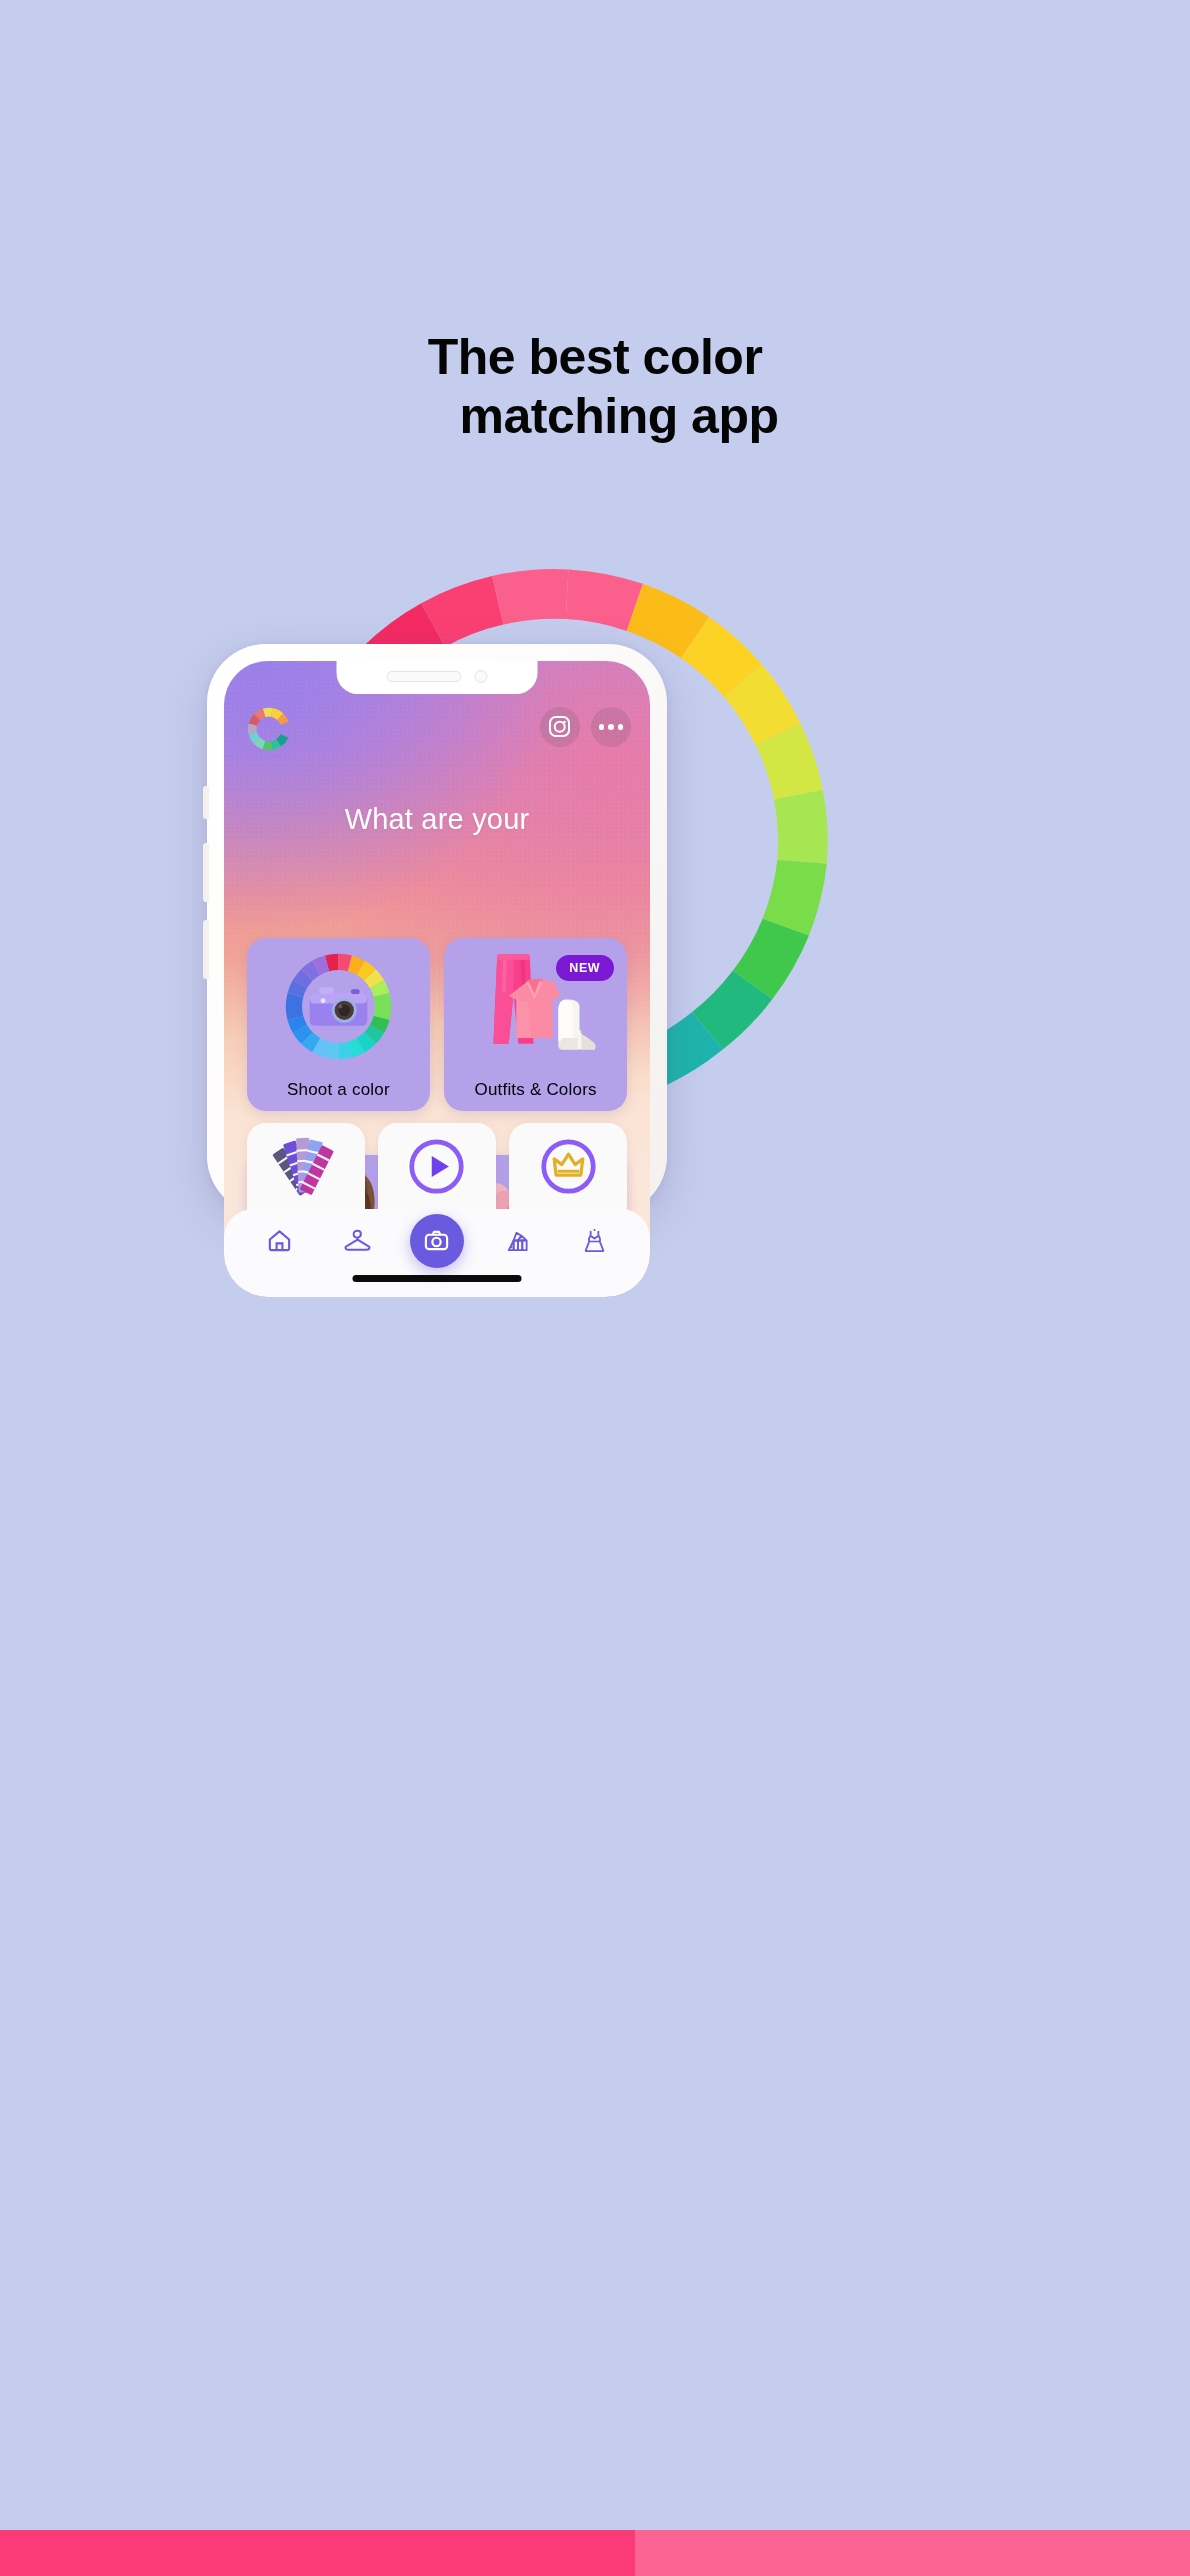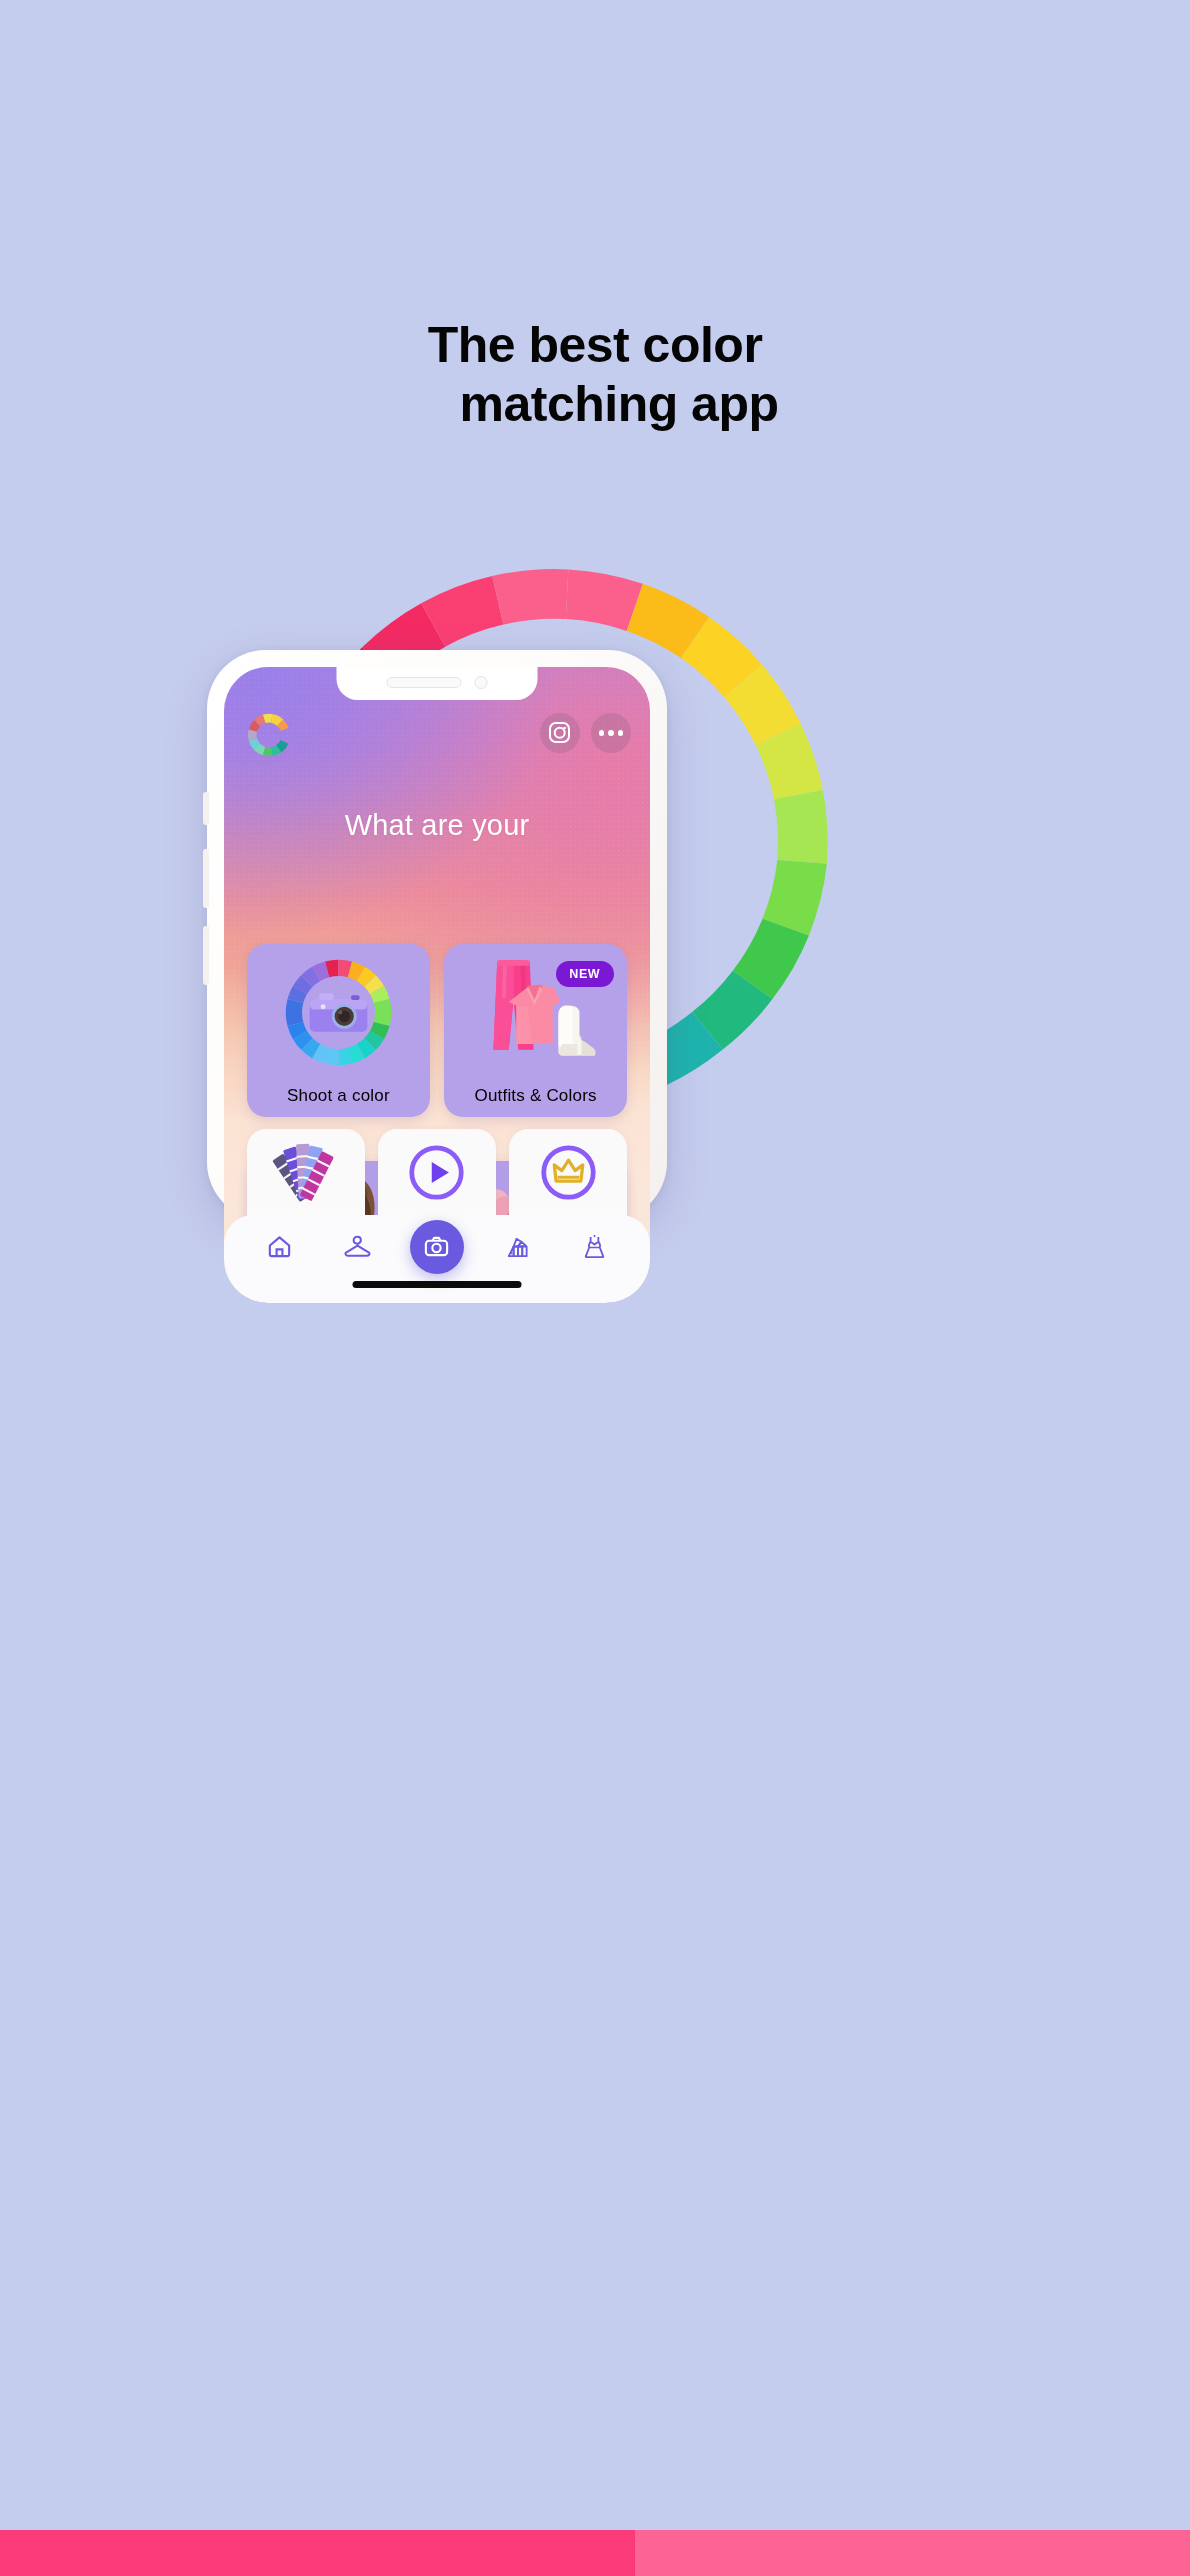--- a/index.html
+++ b/index.html
@@ -13,21 +13,21 @@
   #stage {
     position: relative;
     width: 1190px; height: 2576px;
     background: #c5cdee;
     overflow: hidden;
   }
 
   
   .headline {
     position: absolute;
-    top: 316px; left: 0; right: 0;
+    top: 328px; left: 0; right: 0;
     text-align: center;
     font-size: 50px;
     font-weight: bold;
     line-height: 1.18;
     color: #050505;
     letter-spacing: -0.5px;
   }
   .headline .l2 { display: block; margin-left: 48px; }
 
   
@@ -40,21 +40,21 @@
 
   
   .phone {
     position: absolute;
     left: 207px; top: 644px;
     width: 776px; height: 671px;
     z-index: 3;
   }
   .phone-frame {
     position: absolute;
-    left: 0; top: 6px;
+    left: 0; top: 0;
     width: 460px; height: 571px;
     background: linear-gradient(120deg, #ffffff 0%, #fdfcfa 45%, #f3f0ee 100%);
     border-radius: 59px;
     box-shadow: 0 13.4px 42px rgba(90,80,130,0.22),
                 0 1.9px 7.7px rgba(90,80,130,0.10);
   }
   
   .btn-side {
     position: absolute;
     left: -3.8px;

